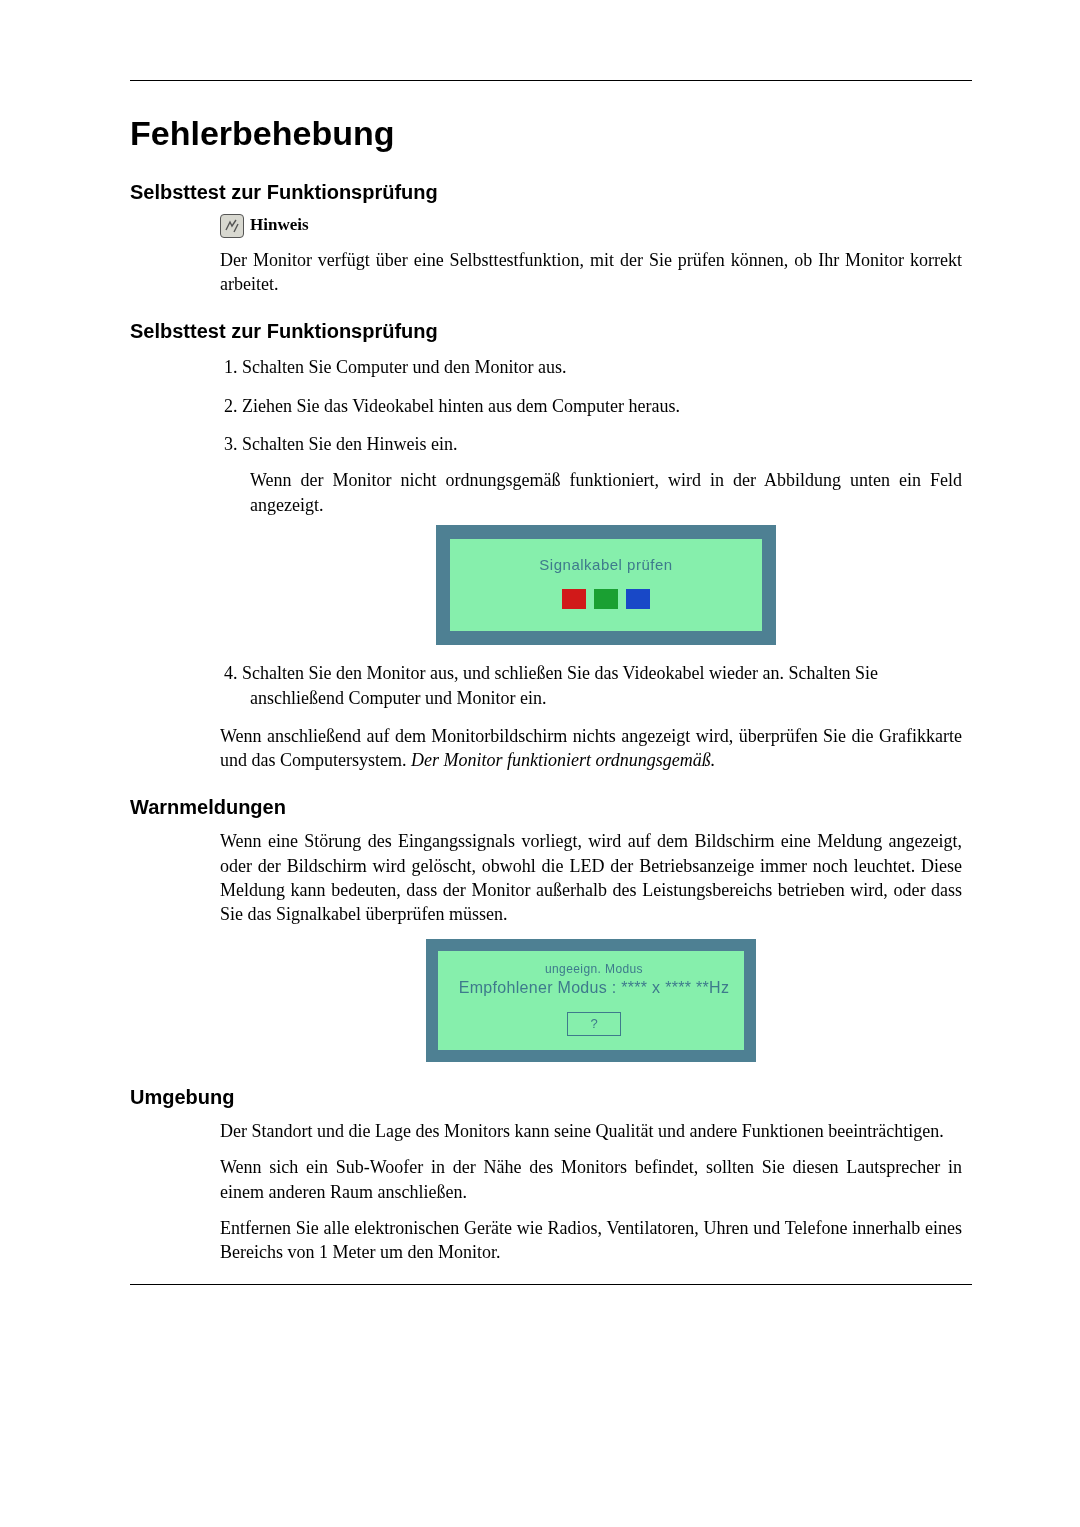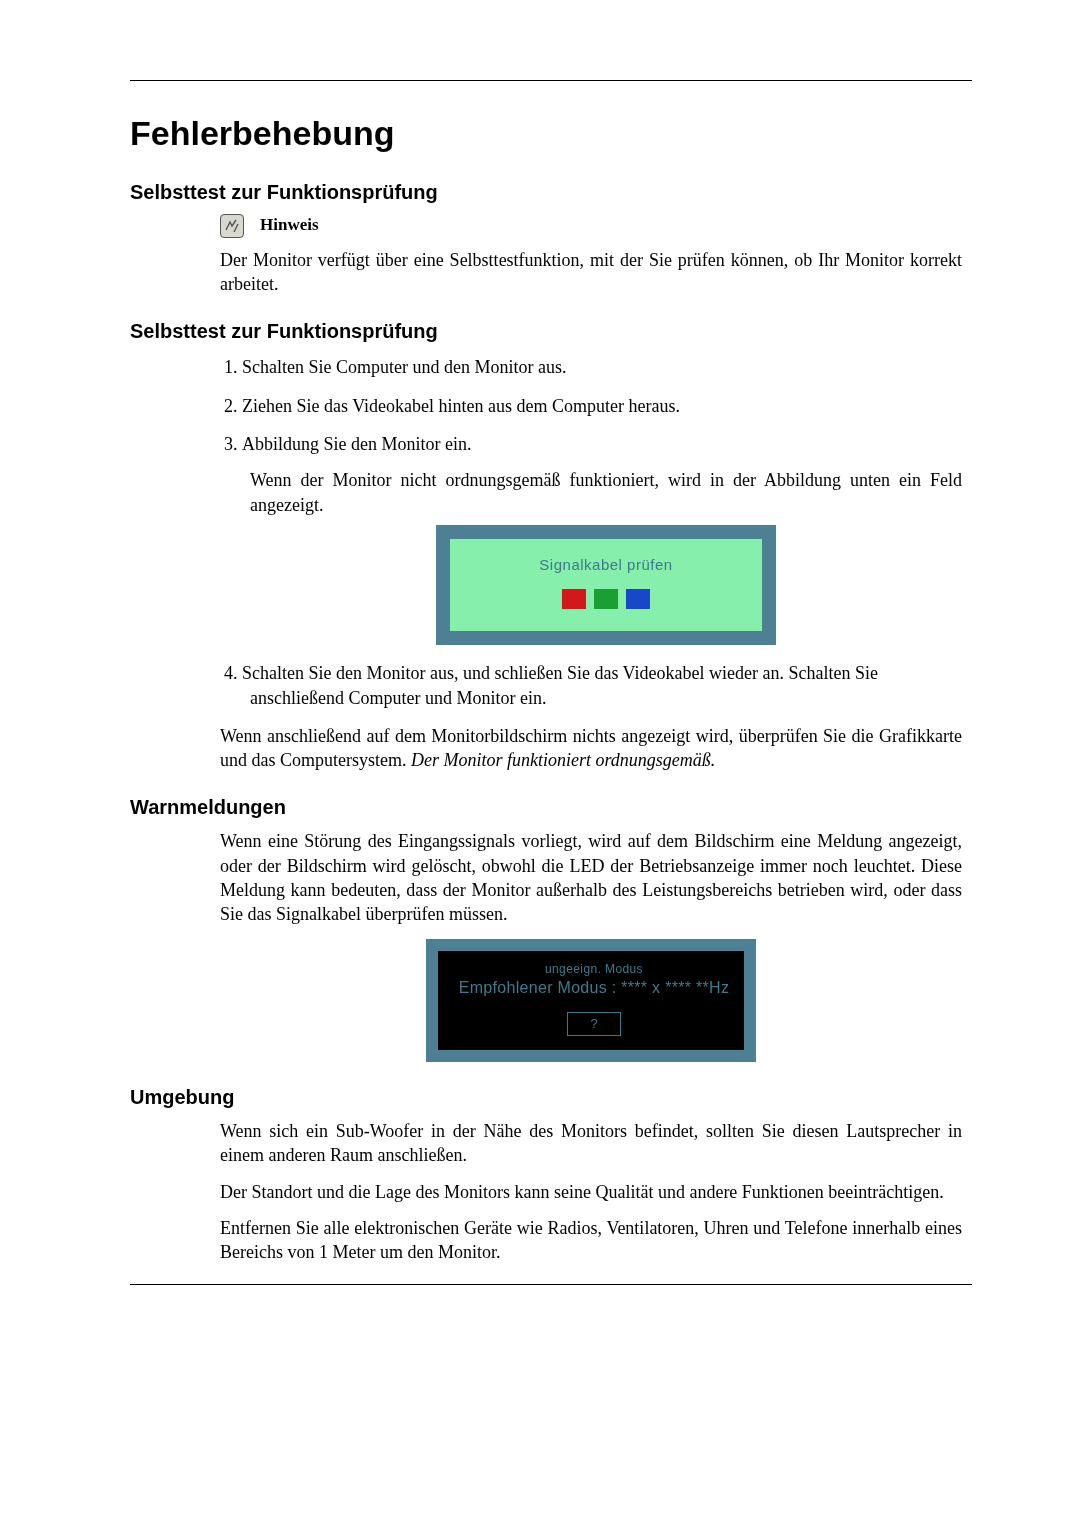--- a/index.html
+++ b/index.html
@@ -39,21 +39,21 @@
     font-size: 20px;
     margin: 22px 0 8px 0;
   }
   .indent {
     margin-left: 90px;
     margin-right: 10px;
   }
   .hinweis-row {
     display: flex;
     align-items: center;
-    gap: 16px;
+    gap: 6px;
     margin-bottom: 10px;
   }
   .note-icon {
     width: 22px;
     height: 22px;
     border: 1px solid #555;
     border-radius: 4px;
     background: #d8d8d0;
     display: flex;
     align-items: center;
@@ -121,21 +121,21 @@
   .sq.blue { background: #1848c7; }
   
   .warn-dialog {
     width: 330px;
     margin: 6px auto 8px auto;
     background: #4e8093;
     padding: 12px;
     box-sizing: border-box;
   }
   .warn-inner {
-    background: #000000;
+    background: #86efac;
     padding: 10px 8px 14px 14px;
     text-align: center;
   }
   .warn-line1 {
     font-family: Arial, sans-serif;
     font-size: 12px;
     color: #3e7a8c;
     letter-spacing: 0.4px;
   }
   .warn-line2 {
@@ -176,21 +176,21 @@
     </div>
     <p class="body">Der Monitor verfügt über eine Selbsttestfunktion, mit der Sie prüfen können, ob Ihr Monitor korrekt arbeitet.</p>
   </div>
 
   <h2 class="section">Selbsttest zur Funktionsprüfung</h2>
   <div class="indent">
     <ol class="steps">
       <li><span>Schalten Sie Computer und den Monitor aus.</span></li>
       <li><span>Ziehen Sie das Videokabel hinten aus dem Computer heraus.</span></li>
       <li>
-        <span>Abbildung Sie den Monitor ein.</span>
+        <span>Schalten Sie den Hinweis ein.</span>
         <span class="sub">Wenn der Monitor nicht ordnungsgemäß funktioniert, wird in der Abbildung unten ein Feld angezeigt.</span>
 
         <div class="signal-dialog" style="text-indent:0;">
           <div class="signal-inner">
             <div class="signal-text">Signalkabel prüfen</div>
             <div class="color-squares">
               <div class="sq red"></div>
               <div class="sq green"></div>
               <div class="sq blue"></div>
             </div>
@@ -214,20 +214,20 @@
       <div class="warn-inner">
         <div class="warn-line1">ungeeign. Modus</div>
         <div class="warn-line2">Empfohlener Modus :  **** x ****  **Hz</div>
         <div class="qmark-box">?</div>
       </div>
     </div>
   </div>
 
   <h2 class="section">Umgebung</h2>
   <div class="indent">
+    <p class="body">Der Standort und die Lage des Monitors kann seine Qualität und andere Funktionen beeinträchtigen.</p>
     <p class="body">Wenn sich ein Sub-Woofer in der Nähe des Monitors befindet, sollten Sie diesen Lautsprecher in einem anderen Raum anschließen.</p>
-    <p class="body">Der Standort und die Lage des Monitors kann seine Qualität und andere Funktionen beeinträchtigen.</p>
     <p class="body">Entfernen Sie alle elektronischen Geräte wie Radios, Ventilatoren, Uhren und Telefone innerhalb eines Bereichs von 1 Meter um den Monitor.</p>
   </div>
 
   <hr class="rule-bottom">
 
 </div>
 
 </body></html>

